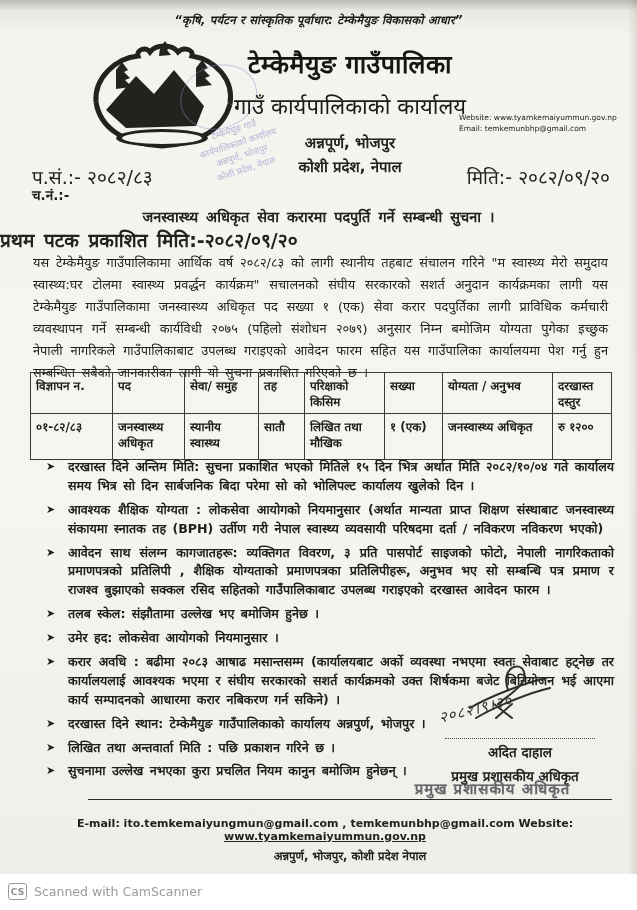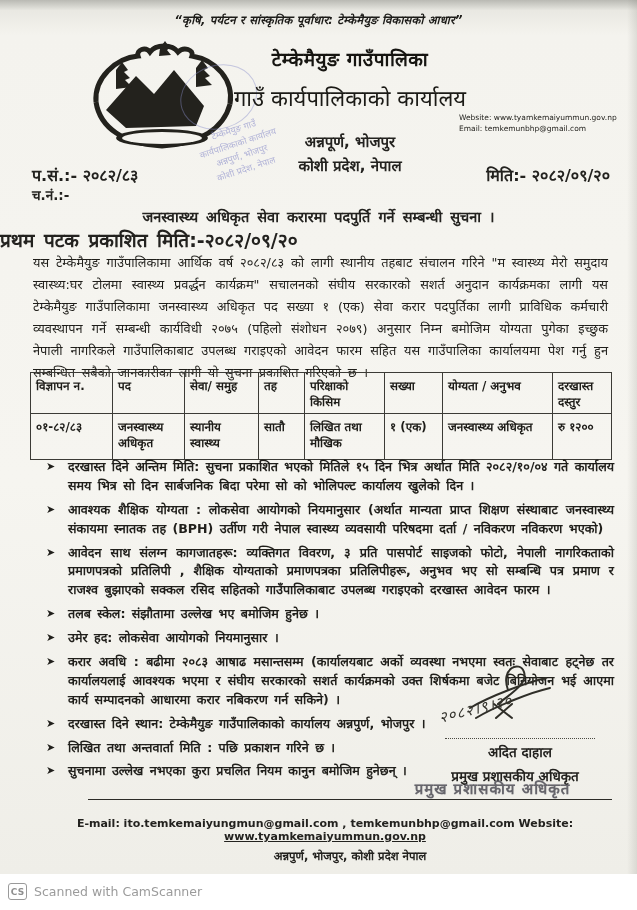--- a/index.html
+++ b/index.html
@@ -29,28 +29,28 @@
   .round-stamp {
     position:absolute; left:168px; top:68px; width:130px; height:120px;
     transform:rotate(-18deg); color:#7a7ec4; opacity:.55; text-align:center;
     font-size:9px; line-height:1.5; pointer-events:none;
   }
   .round-stamp .ring{ position:absolute; left:22px; top:-6px; width:78px; height:64px;
     border:1.5px solid #8a8ecb; border-radius:50%; opacity:.8;}
   .round-stamp .l{ position:relative; top:56px; }
 
   .head-center { position:absolute; left:150px; top:46px; width:400px; text-align:center; }
-  .muni-title { font-size:19px; font-weight:bold; color:#161511; letter-spacing:.5px; }
+  .muni-title { font-size:25px; font-weight:bold; color:#161511; letter-spacing:.5px; }
   .office-title { font-size:22px; font-weight:normal; color:#1b1a16; margin-top:10px; }
-  .addr1 { font-size:15px; font-weight:bold; margin-top:19px; }
+  .addr1 { font-size:15px; font-weight:bold; margin-top:12px; }
   .addr2 { font-size:15px; font-weight:bold; margin-top:4px; }
 
   .web-block { position:absolute; right:18px; top:112px; width:160px; font-size:7.5px; font-weight:normal; color:#24231f; line-height:1.5; }
 
-  .meta-row { position:absolute; left:32px; top:164px; width:578px; font-size:16px; font-weight:bold; }
+  .meta-row { position:absolute; left:32px; top:164px; width:578px; font-size:19px; font-weight:normal; }
   .meta-date { position:absolute; right:0; top:0; }
   .ch-no { position:absolute; left:32px; top:186px; font-size:13.5px; font-weight:bold; }
 
   .notice-title { position:absolute; left:0; top:206px; width:100%; text-align:center; font-size:14.5px; font-weight:bold; word-spacing:3px; }
   .notice-pub   { position:absolute; left:0; top:227px; width:100%; text-align:left; font-size:19px; font-weight:bold; word-spacing:3px; }
 
   .body-par {
     position:absolute; left:33px; top:252px; width:575px;
     font-size:12.8px; line-height:1.72; text-align:justify; word-spacing:2.5px; color:#1f1e1a;
   }

